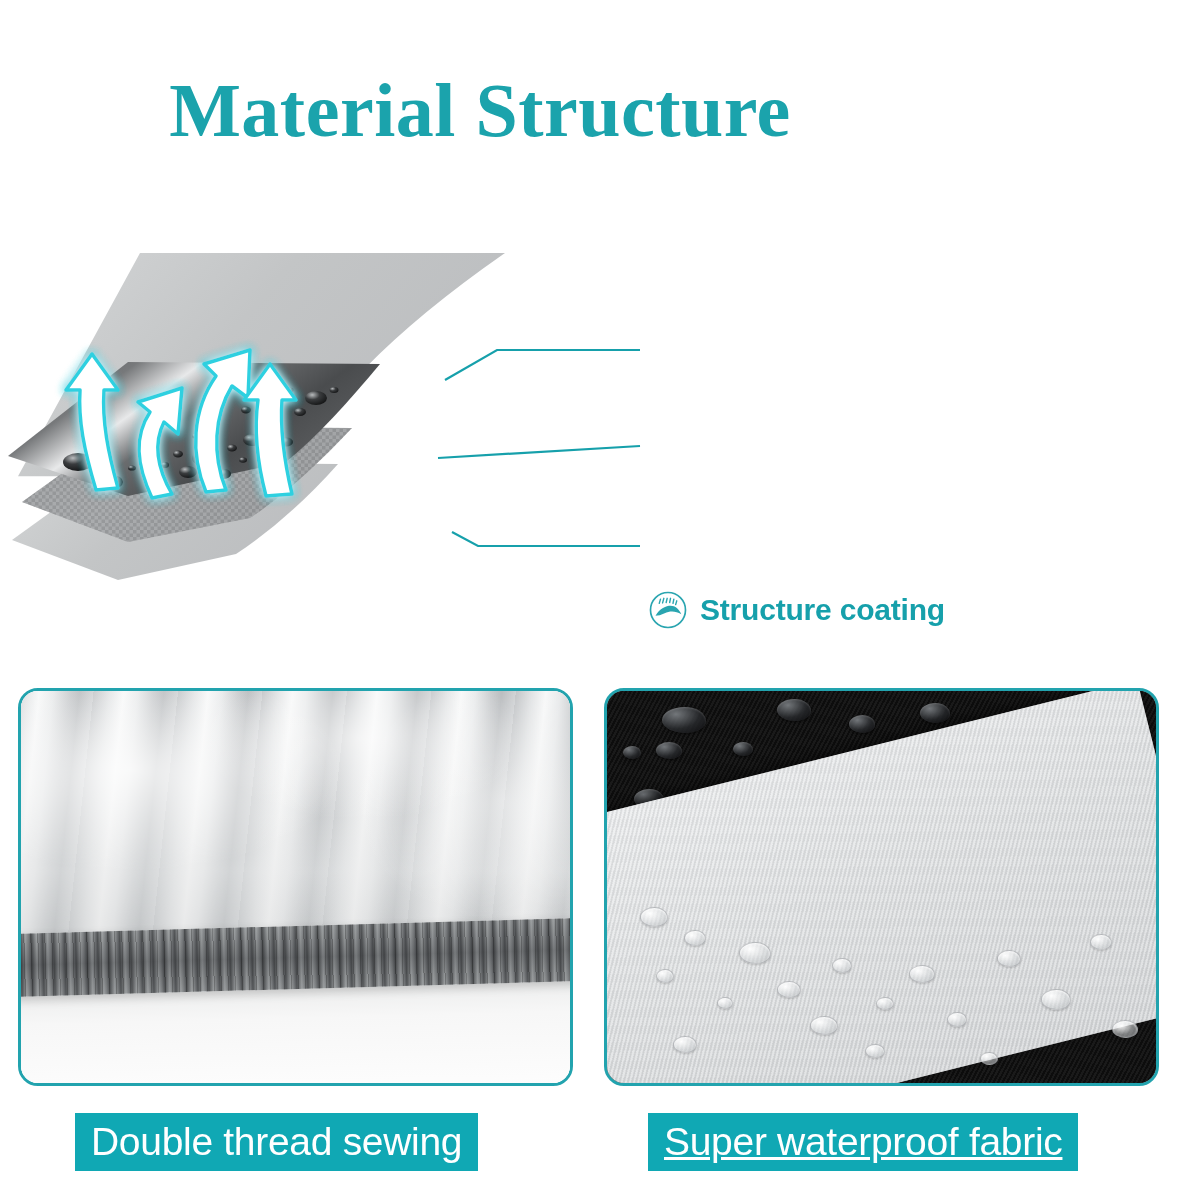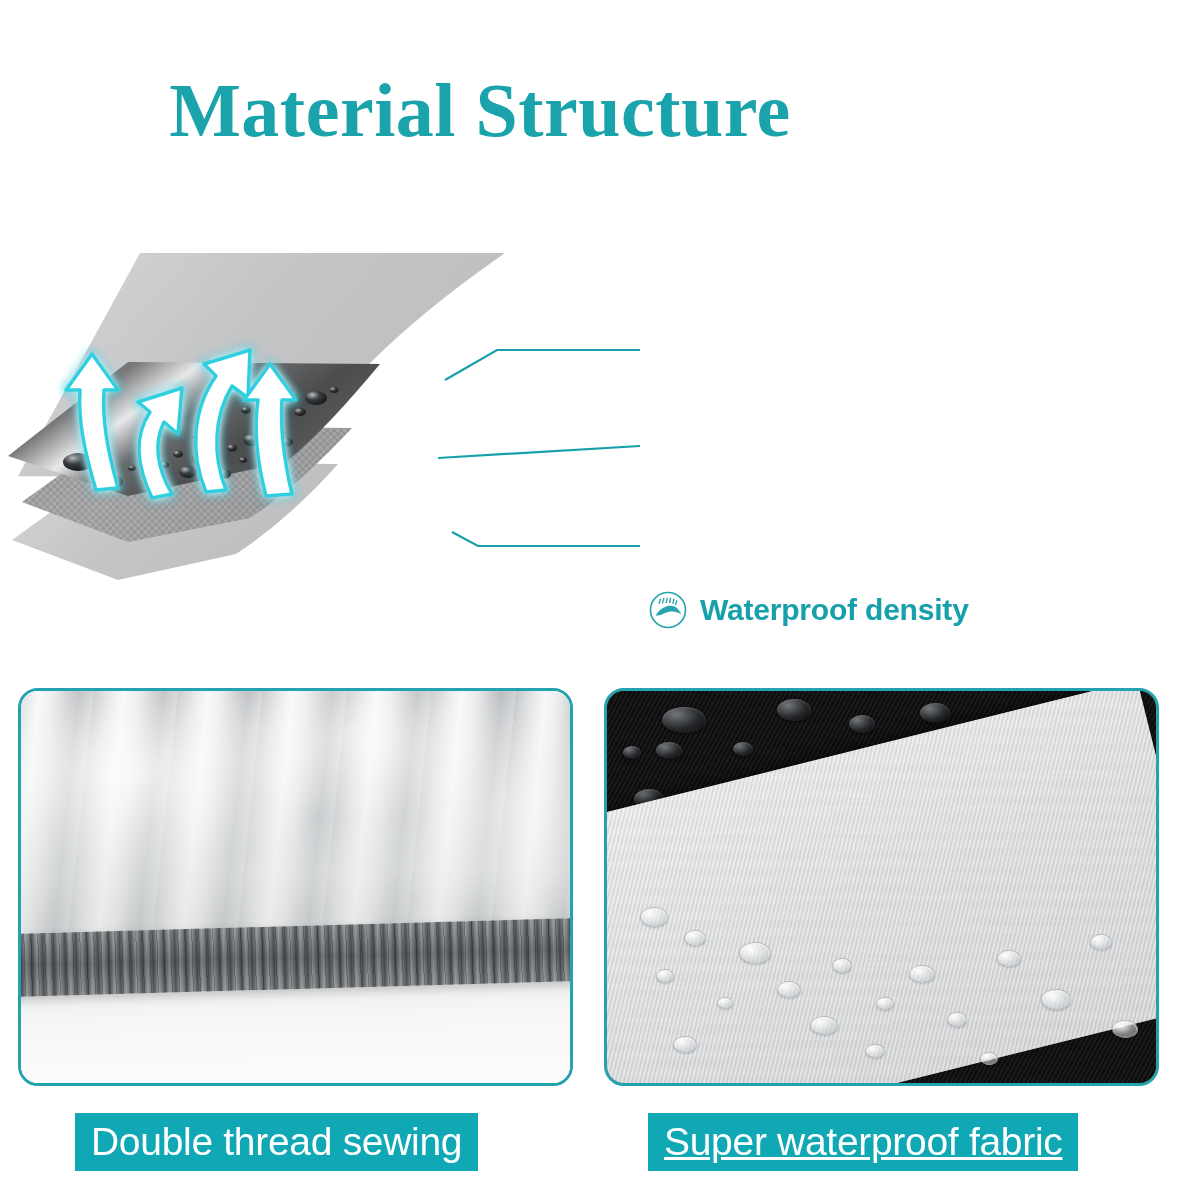--- a/index.html
+++ b/index.html
@@ -285,21 +285,21 @@
       <path d="M9,31 C14,22 22,19 27,19 C33,19 37,23 40,29 C33,25 26,25 20,28 C16,30 12,31 9,31 Z" fill="#2aa5b0"></path>
       <g stroke="#2aa5b0" stroke-width="1.7" stroke-linecap="round">
         <line x1="15" y1="11" x2="13.5" y2="16"></line>
         <line x1="19" y1="10" x2="17.5" y2="15.5"></line>
         <line x1="23" y1="10" x2="21.8" y2="15"></line>
         <line x1="27" y1="10" x2="26" y2="15"></line>
         <line x1="31" y1="11" x2="30" y2="16"></line>
         <line x1="34.5" y1="13" x2="33.2" y2="17.5"></line>
       </g>
     </svg>
-    <span class="feature-label">Waterproof density</span>
+    <span class="feature-label">Structure coating</span>
   </div>
 
   <div class="feature" id="feature-1">
     <svg class="feature-icon" viewBox="0 0 48 48">
       <circle cx="24" cy="24" r="21" fill="none" stroke="#2aa5b0" stroke-width="2"></circle>
       <g fill="none" stroke="#2aa5b0" stroke-width="1.8" stroke-linejoin="round">
         <path d="M9,33 L24,27 L39,33 L24,39 Z"></path>
         <path d="M10,29 L24,23.5 L38,29"></path>
         <path d="M11,25.5 L24,20.5 L37,25.5"></path>
       </g>

